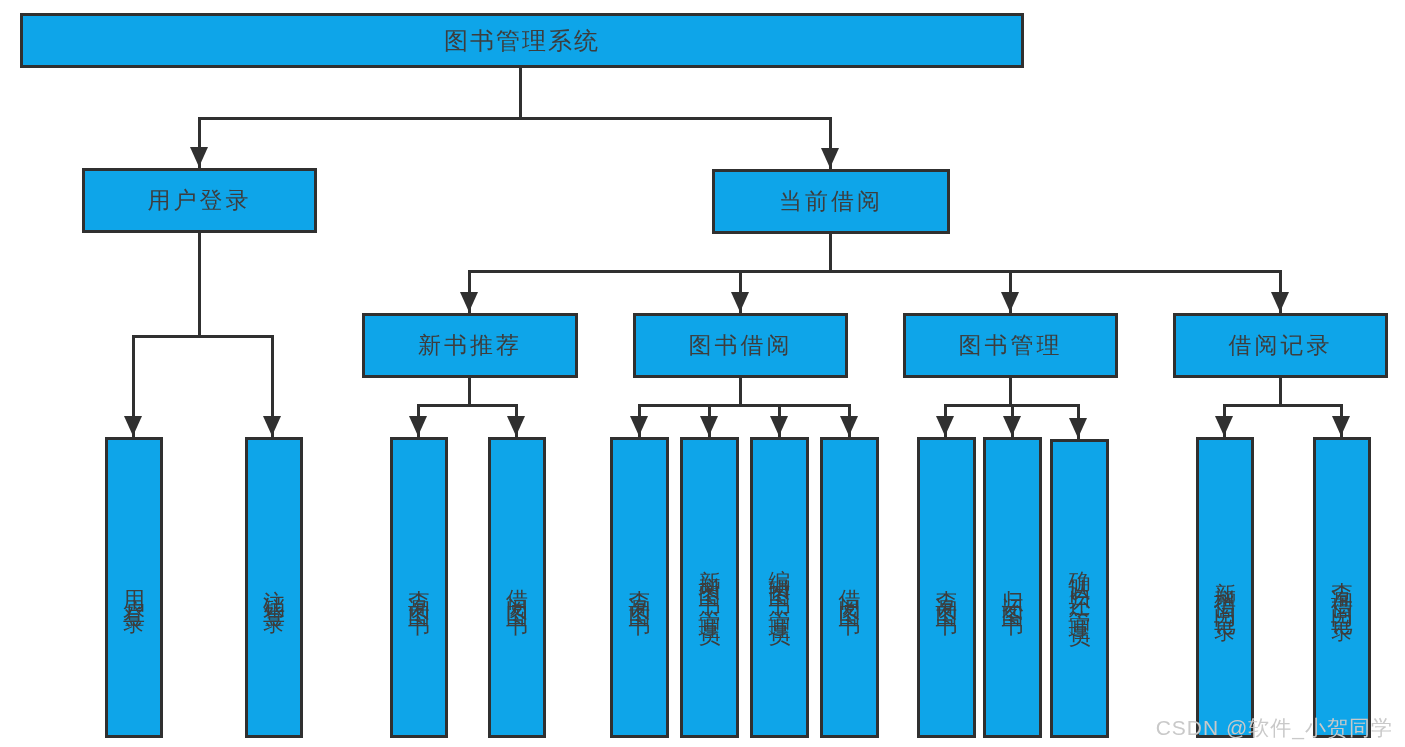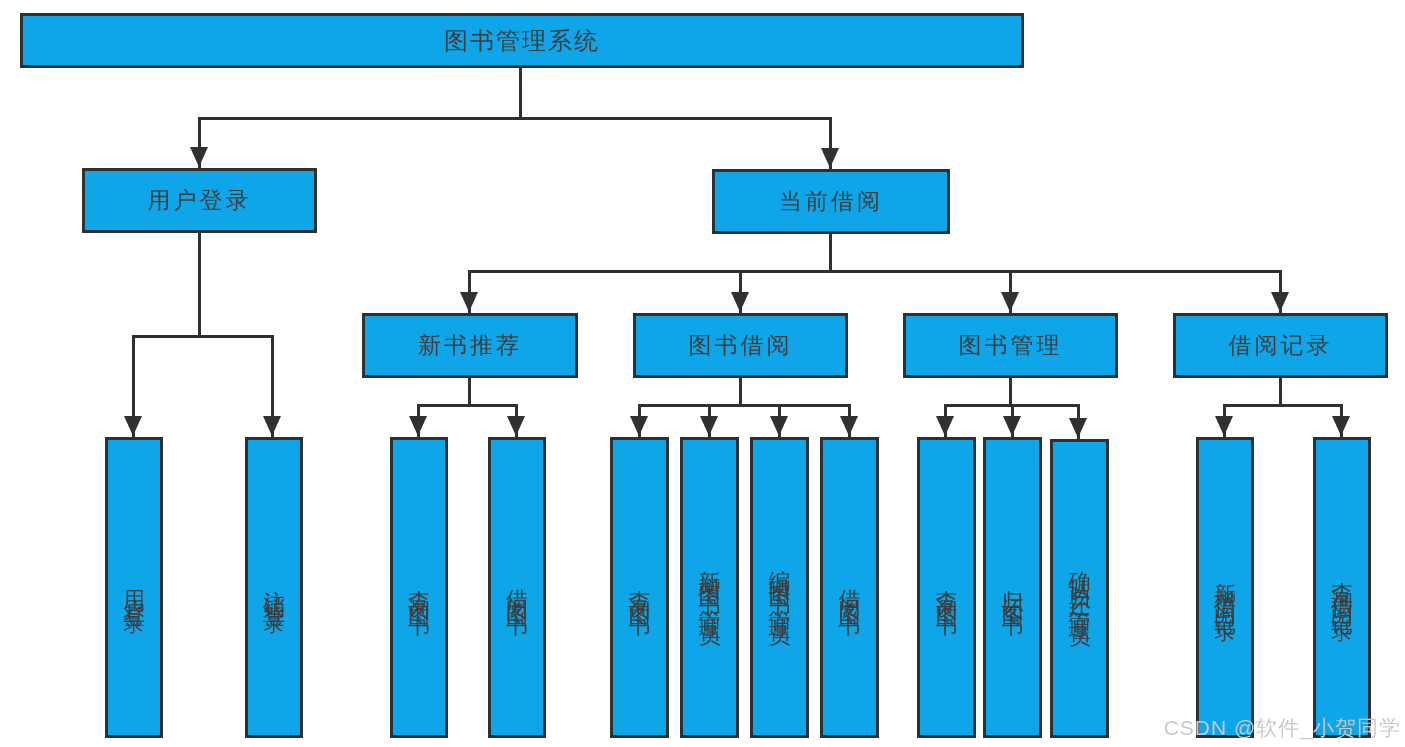--- a/index.html
+++ b/index.html
@@ -41,21 +41,21 @@
   .arrowhead {
     position: absolute;
     width: 0;
     height: 0;
     border-left: 9px solid transparent;
     border-right: 9px solid transparent;
     border-top: 20px solid #303030;
   }
   .watermark {
     position: absolute;
-    right: 4px;
+    right: 12px;
     top: 714px;
     font-size: 21px;
     letter-spacing: 1px;
     color: #c9c9c9;
     z-index: 5;
     white-space: nowrap;
   }
 </style>
 </head>
 <body>

